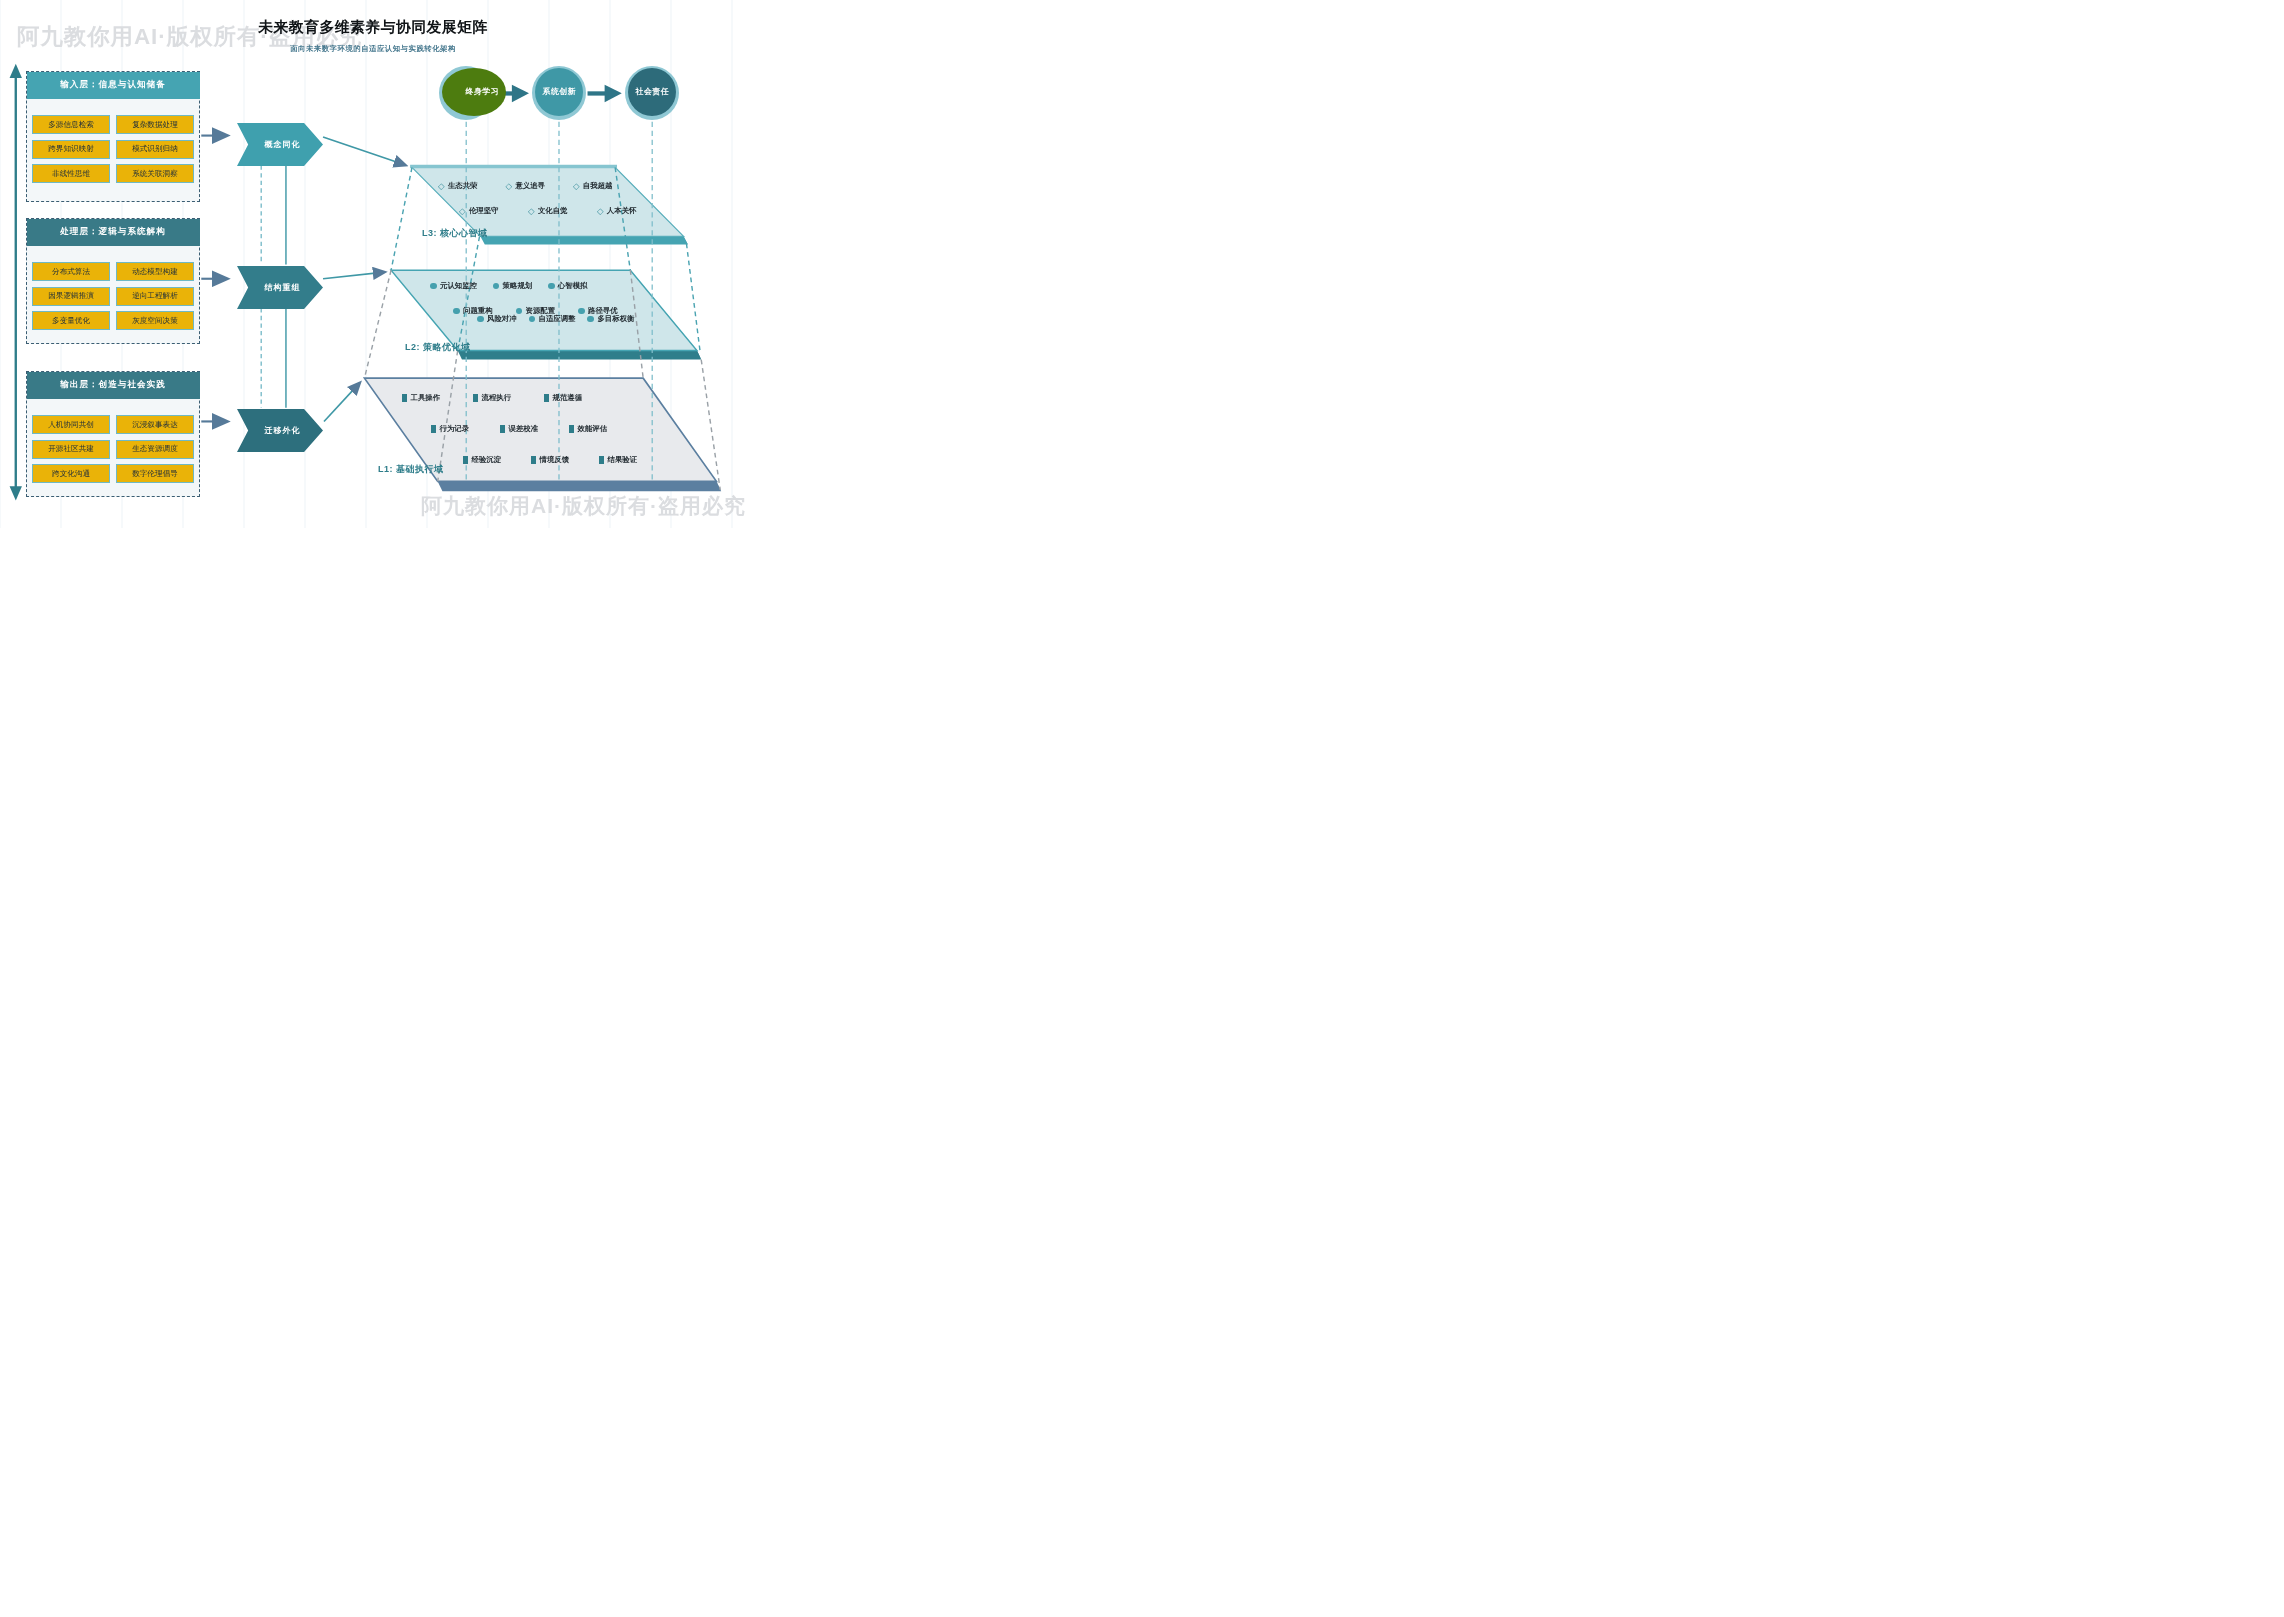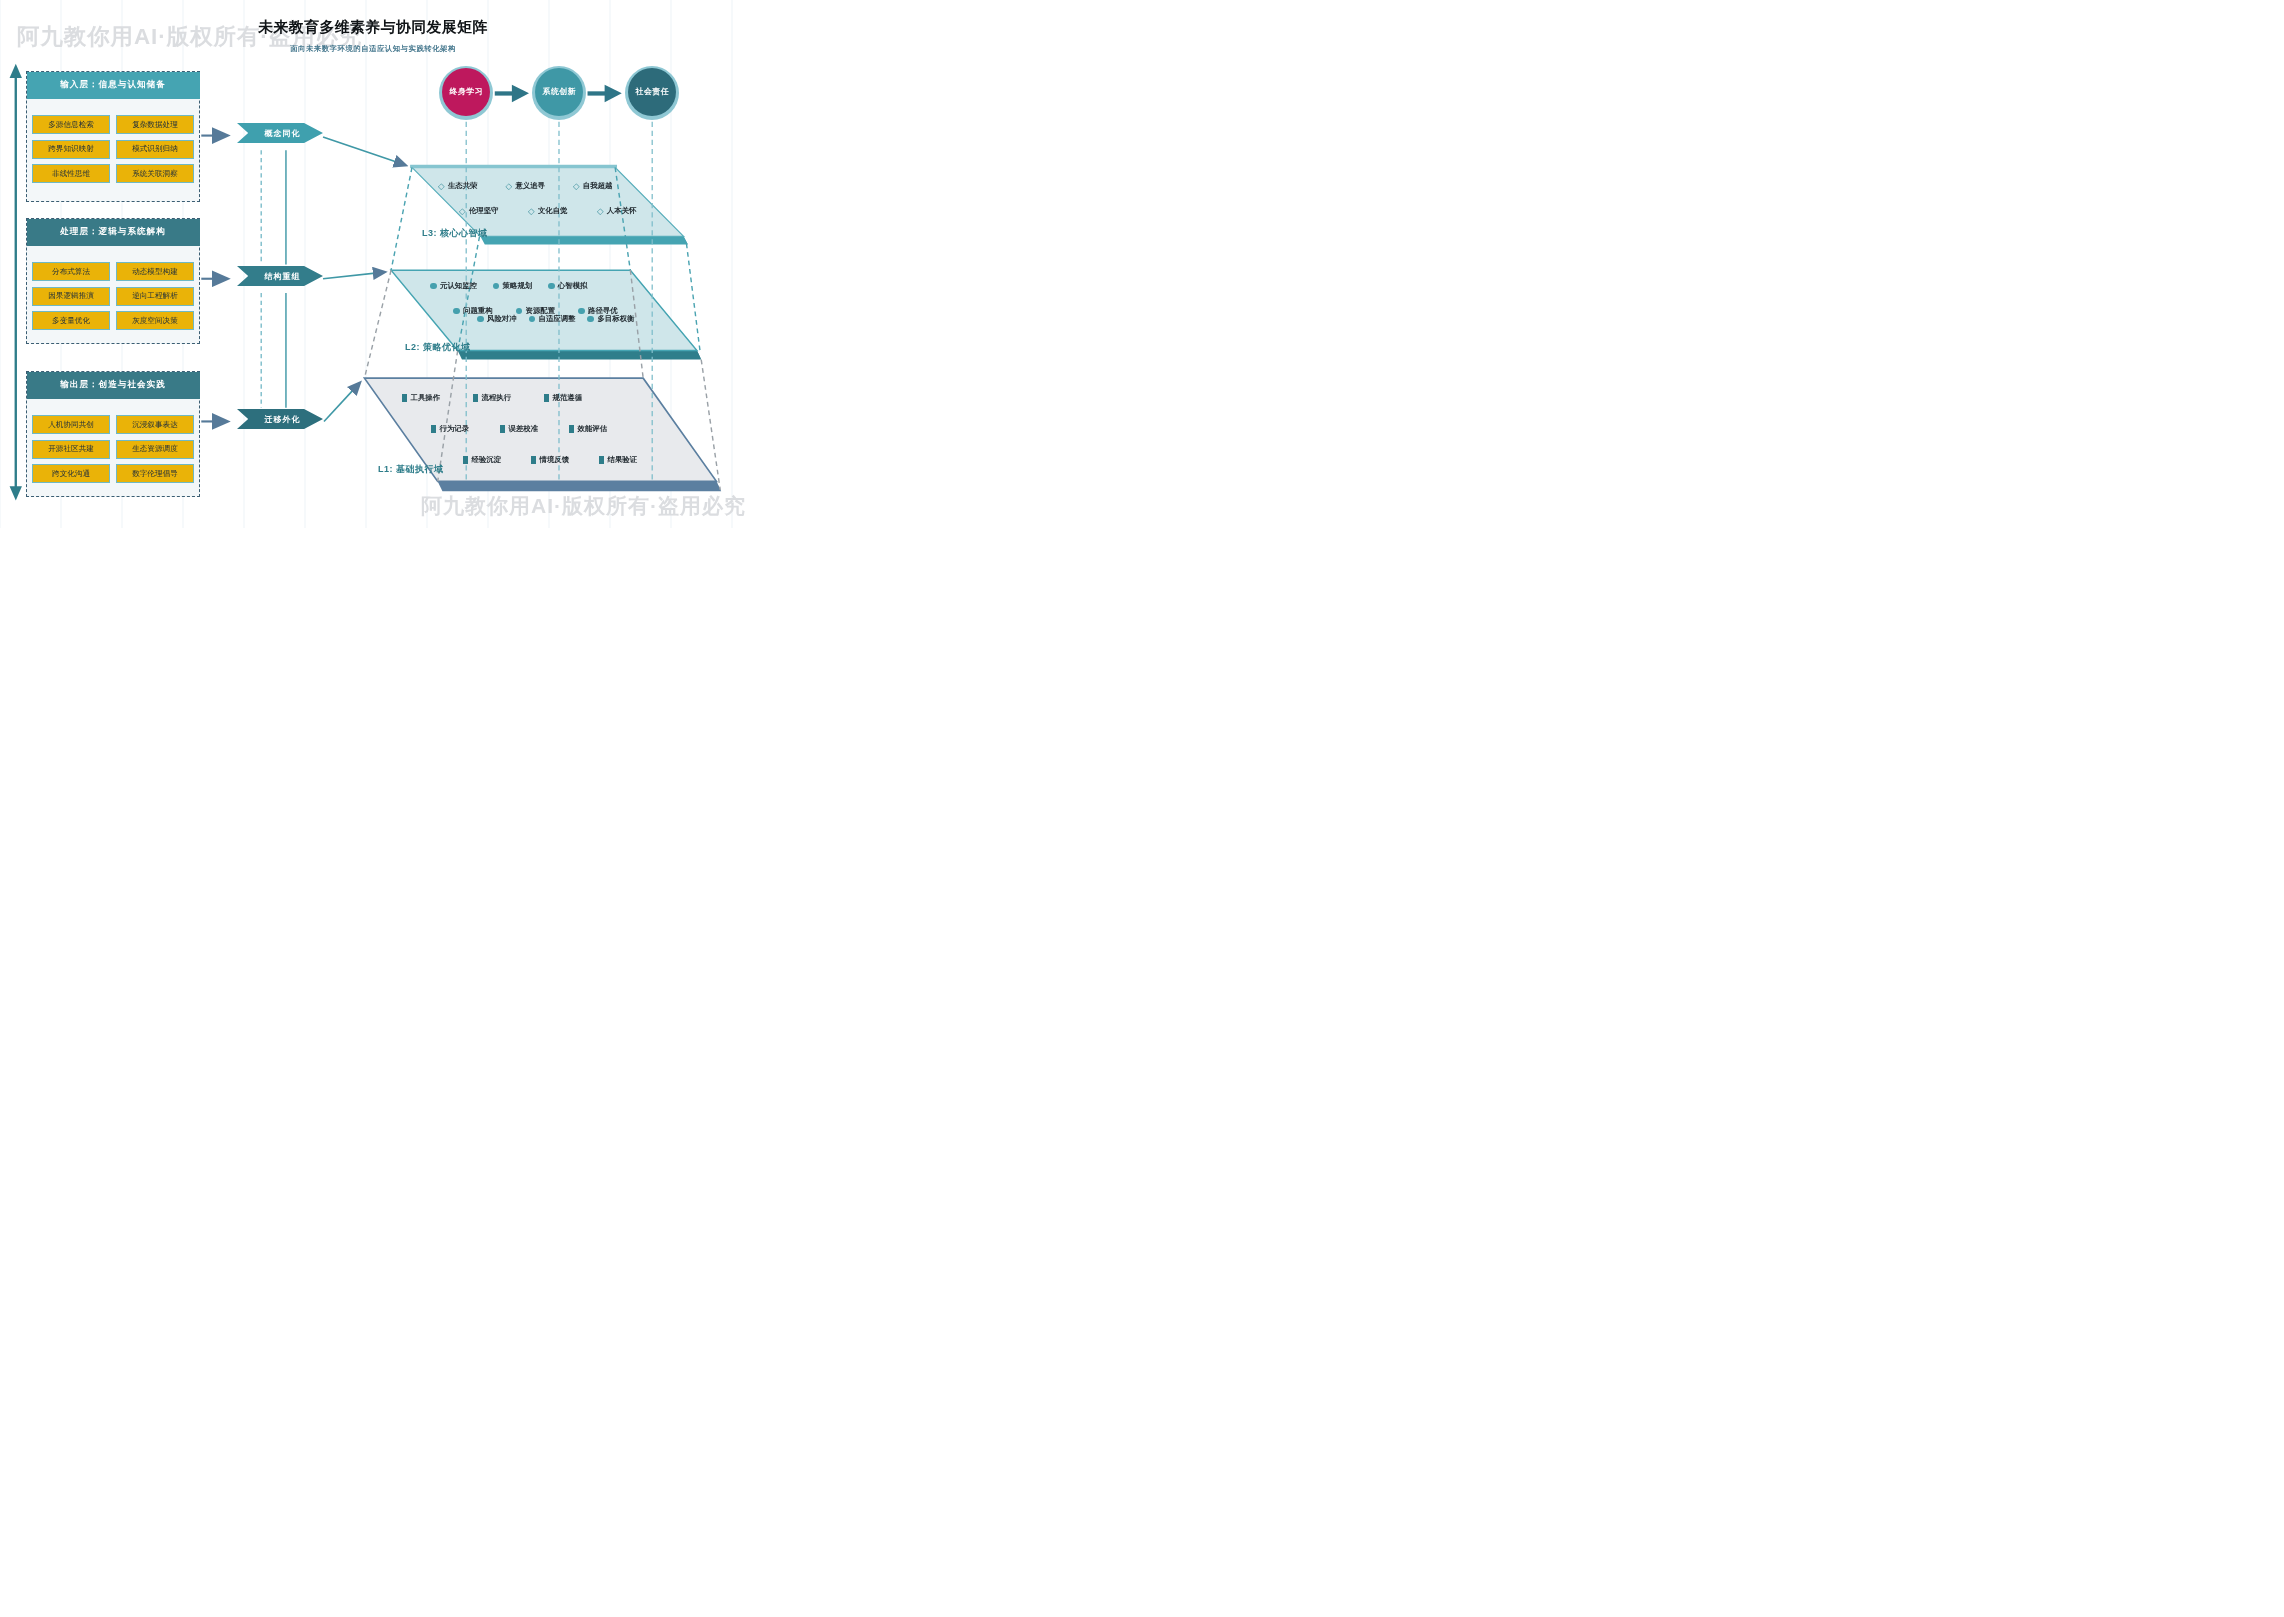--- a/index.html
+++ b/index.html
@@ -25,29 +25,29 @@
   .lbox-1{top:71px;height:131px;}
   .lbox-2{top:218px;height:126px;}
   .lbox-3{top:371px;height:126px;text-align:right;}
   .lbox-head{height:27px;display:flex;align-items:center;justify-content:center;color:#ffffff;font-size:8.6px;font-weight:800;letter-spacing:1px;margin:-0.5px -0.5px 7px -0.5px;}
   .head-1{background:#45a4b2;}
   .head-2{background:#397a87;}
   .head-3{background:#397a87;}
   .lbox-grid{display:grid;grid-template-columns:1fr 1fr;gap:5.7px 6.2px;padding:9.5px 5.2px 0 5.2px;}
   .litem{height:19px;background:#eab308;border:1px solid #6fb9c4;display:flex;align-items:center;justify-content:center;font-size:7.6px;font-weight:500;color:#23313a;box-sizing:border-box;}
   
-  .chev{position:absolute;left:237px;width:86px;height:20px;display:flex;align-items:center;justify-content:center;color:#fff;font-size:8px;font-weight:800;letter-spacing:1px;z-index:7;
+  .chev{position:absolute;left:237px;width:86px;height:43px;display:flex;align-items:center;justify-content:center;color:#fff;font-size:8px;font-weight:800;letter-spacing:1px;z-index:7;
         clip-path:polygon(0% 0%,78% 0%,100% 50%,78% 100%,0% 100%,13% 50%);padding-left:4.8px;box-sizing:border-box;}
   .chev-1{top:123px;background:#3fa0ae;}
   .chev-2{top:266px;background:#337d8b;}
   .chev-3{top:409px;background:#2d6f7d;}
   
   .goal{position:absolute;top:66px;width:54px;height:54px;border-radius:50%;background:#8fc8d4;z-index:7;}
   .goal-inner{position:absolute;left:3.3px;top:1.9px;width:48px;height:48px;border-radius:50%;display:flex;align-items:center;justify-content:center;color:#fff;font-size:7.9px;font-weight:800;letter-spacing:0.5px;}
-  .goal-1{left:439px;} .goal-1 .goal-inner{background:#be185d;}
+  .goal-1{left:439px;} .goal-1 .goal-inner{background:#4d7c0f;padding-left:16px;}
   .goal-2{left:532px;} .goal-2 .goal-inner{background:#3f98a6;}
   .goal-3{left:625px;} .goal-3 .goal-inner{background:#2d6b7a;}
   
   .prow{position:absolute;display:flex;align-items:center;z-index:6;}
   .pitem{display:flex;align-items:center;gap:3.3px;white-space:nowrap;}
   .pitem .txt{font-size:7.4px;font-weight:700;color:#222b31;}
   .b-diamond::before{content:"◇";color:#2e8795;font-size:8.6px;font-weight:800;line-height:1;}
   .b-circle{width:6.7px;height:6.7px;border-radius:50%;background:#45a0ae;display:inline-block;}
   .b-square{width:5.2px;height:7.6px;background:#2e7d8a;display:inline-block;}
   .plabel{position:absolute;font-size:9px;font-weight:800;color:#2e7d8a;z-index:6;letter-spacing:0.5px;white-space:nowrap;}

